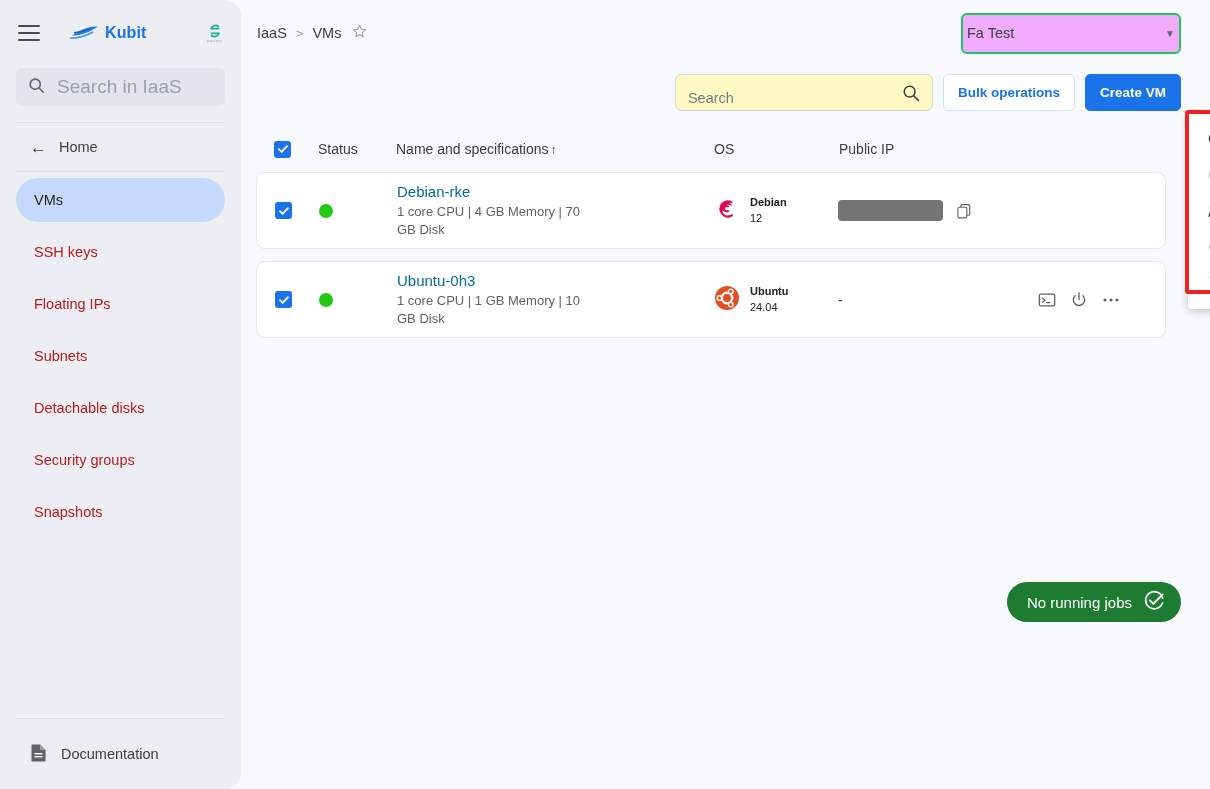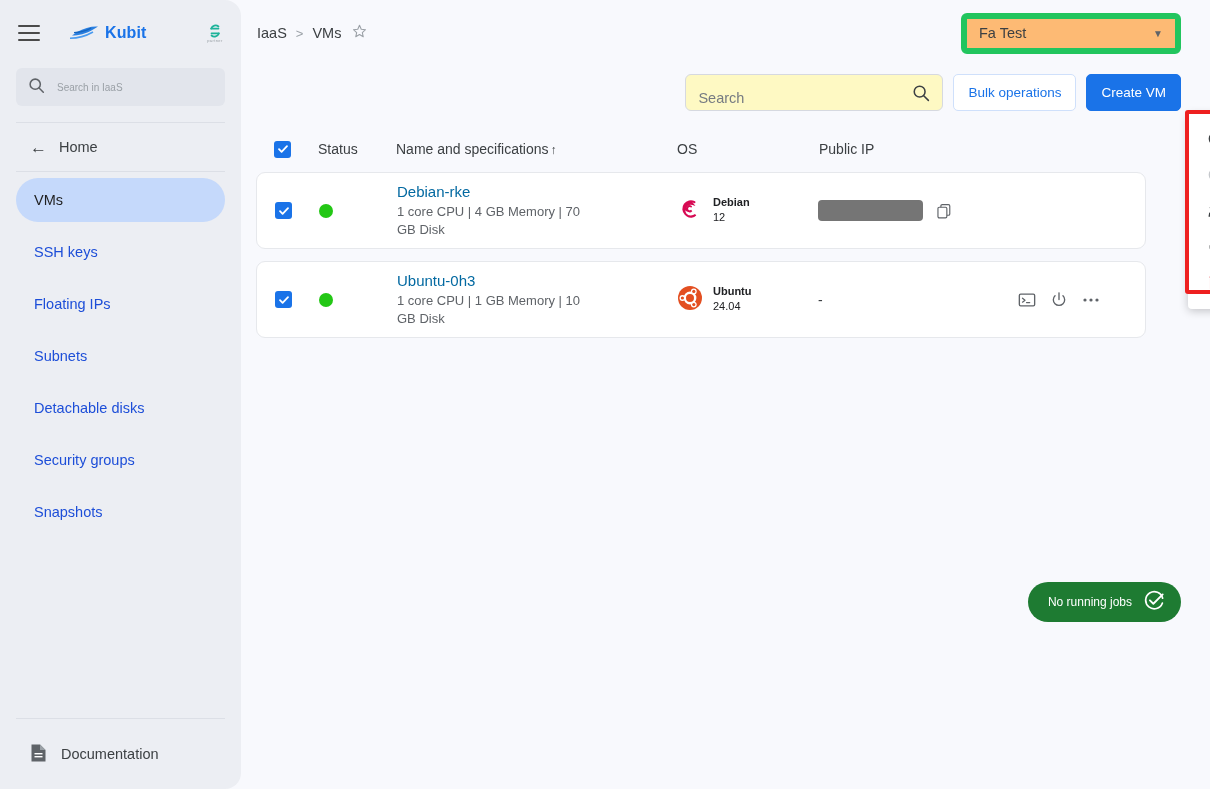--- a/index.html
+++ b/index.html
@@ -60,21 +60,21 @@
     margin: 2px 16px 0 16px;
     height: 38px;
     background: #e2e5ec;
     border-radius: 6px;
     display: flex;
     align-items: center;
     padding: 0 12px;
     gap: 12px;
     cursor: text;
   }
-  .sb-search-ph { color: #9aa0a6; font-size: 10px; }
+  .sb-search-ph { color: #9aa0a6; font-size: 19px; }
 
   .sb-divider { height: 1px; background: #dcdfe6; margin: 16px 16px 0 16px; }
 
   .sb-home {
     display: flex; align-items: center; gap: 12px;
     padding: 0 0 0 16px;
     height: 48px;
     margin: 0 16px;
     cursor: pointer;
     color: #3c4043;
@@ -82,21 +82,21 @@
   }
   .sb-home .arrow { font-size: 17px; color: #3c4043; line-height: 1; margin-left:-2px;}
 
   .sb-nav { padding: 0 16px; margin-top: 6px; }
   .nav-item {
     height: 44px;
     display: flex;
     align-items: center;
     padding-left: 18px;
     font-size: 14.5px;
-    color: #1d4ed8;
+    color: #b91c1c;
     border-radius: 22px;
     margin-bottom: 8px;
     cursor: pointer;
   }
   .nav-item.active {
     background: #c5d9fb;
     color: #1f1f1f;
   }
   .sb-spacer { flex: 1; }
   .sb-bottom-div { height: 1px; background: #dcdfe6; margin: 0 16px; }
@@ -124,25 +124,25 @@
   }
   .breadcrumb { display: flex; align-items: center; gap: 9px; font-size: 14.5px; }
   .bc-link { color: #3c4043; cursor: pointer; }
   .bc-sep { color: #9aa0a6; font-size: 13px; }
   .bc-cur { color: #3c4043; }
   .bc-star { color: #9aa0a6; font-size: 15px; cursor: pointer; margin-left: 2px; }
 
   .acct-select {
     margin-left: auto;
     width: 220px; height: 41px;
-    border: 6px solid #22c55e;
+    border: 2px solid #22c55e;
     border-radius: 6px;
-    background: #fdba74;
+    background: #f0abfc;
     display: flex; align-items: center;
-    padding: 0 12px;
+    padding: 0 4px;
     font-size: 14.5px;
     color: #3c4043;
     cursor: pointer;
   }
   .acct-caret { margin-left: auto; color: #5f6368; font-size: 10px; }
 
   .toolbar {
     display: flex; align-items: center; justify-content: flex-end;
     gap: 10px;
     padding: 0 29px 0 0;
@@ -155,51 +155,51 @@
     background: #fef9c3;
     display: flex; align-items: flex-end;
     padding: 4px 12px;
     cursor: text;
   }
   .search-ph { color: #767b82; font-size: 14.5px; flex: 1; }
   .btn {
     height: 37px;
     border-radius: 5px;
     font-size: 13.5px;
-    font-weight: normal;
+    font-weight: bold;
     display: flex; align-items: center; justify-content: center;
     padding: 8px 14px;
     cursor: pointer;
     white-space: nowrap;
   }
   .btn-outline {
     border: 1px solid #cfe0fb;
     background: #fff;
     color: #1a73e8;
   }
   .btn-primary {
     background: #1a73e8;
     color: #fff;
     border: 1px solid #1a73e8;
   }
 
   
-  .table-wrap { padding: 0 64px 0 15px; margin-top: 8px; }
+  .table-wrap { padding: 0 44px 0 15px; margin-top: 8px; }
   .th-row {
     display: flex; align-items: center;
     height: 46px;
     padding: 0 22px 0 18px;
     font-size: 14px;
     color: #3c4043;
   }
   .col-chk { width: 44px; flex: 0 0 44px; display:flex; align-items:center;}
   .col-status { width: 78px; flex: 0 0 78px; }
   .col-name { flex: 1 1 auto; min-width: 0; }
   .col-os { width: 125px; flex: 0 0 125px; }
-  .col-ip { width: 200px; flex: 0 0 200px; margin-left: 17px; }
+  .col-ip { width: 200px; flex: 0 0 200px; }
   .col-act { width: 105px; flex: 0 0 105px; display: flex; align-items: center; gap: 14px; justify-content: flex-start;}
 
   .sort-arrow { font-size: 12px; color: #3c4043; margin-left: 2px; }
 
   .chk {
     width: 17px; height: 17px;
     border-radius: 3px;
     background: #1a73e8;
     display: flex; align-items: center; justify-content: center;
     cursor: pointer;
@@ -212,21 +212,21 @@
     border-radius: 9px;
     height: 77px;
     display: flex;
     align-items: center;
     padding: 0 22px 0 18px;
     margin-bottom: 12px;
   }
   .dot { width: 14px; height: 14px; border-radius: 50%; background: #23c715; }
   .vm-name { font-size: 15px; color: #0369a1; margin-bottom: 3px; }
   .vm-spec { font-size: 13px; color: #5f6368; line-height: 1.35; max-width: 205px;}
-  .os-cell { display: flex; align-items: flex-start; gap: 9px; }
+  .os-cell { display: flex; align-items: flex-end; gap: 9px; }
   .os-text { font-size: 11px; color: #202124; line-height: 1.45; font-weight: bold;}
   .os-ver { font-weight: normal; }
   .ip-redacted {
     width: 105px; height: 21px;
     background: #757575;
     border-radius: 4px;
     display: inline-block;
     vertical-align: middle;
   }
   .ip-cell { display: flex; align-items: center; gap: 13px; }
@@ -270,21 +270,21 @@
   .job-badge {
     position: absolute;
     right: 29px; bottom: 22px;
     height: 40px;
     background: #1e7b32;
     border-radius: 20px;
     display: flex; align-items: center;
     gap: 12px;
     padding: 0 16px 0 20px;
     color: #fff;
-    font-size: 12px;
+    font-size: 15px;
     cursor: pointer;
     z-index: 20;
   }
 </style>
 </head>
 <body>
 
 <div id="app">
 
   <aside class="sidebar">

